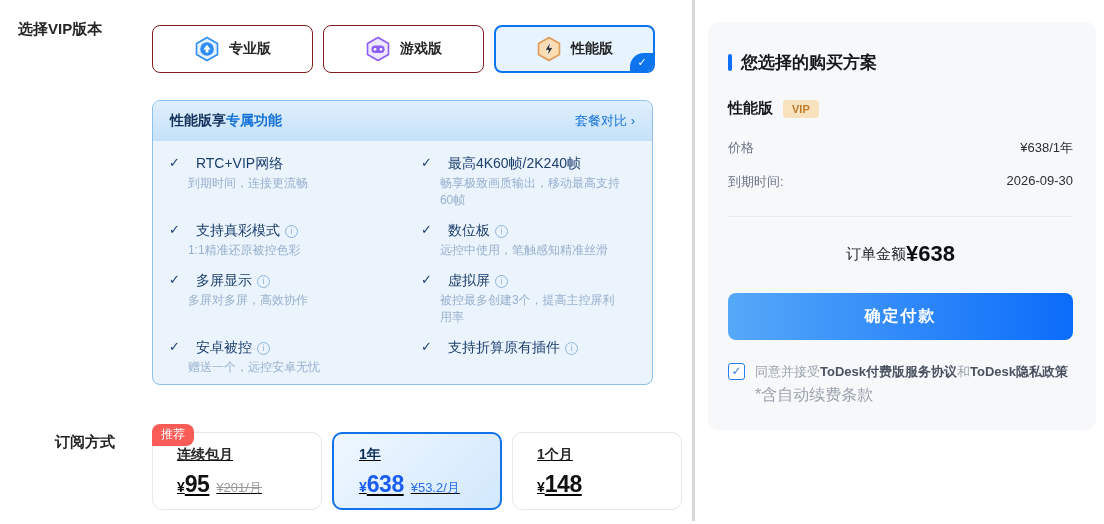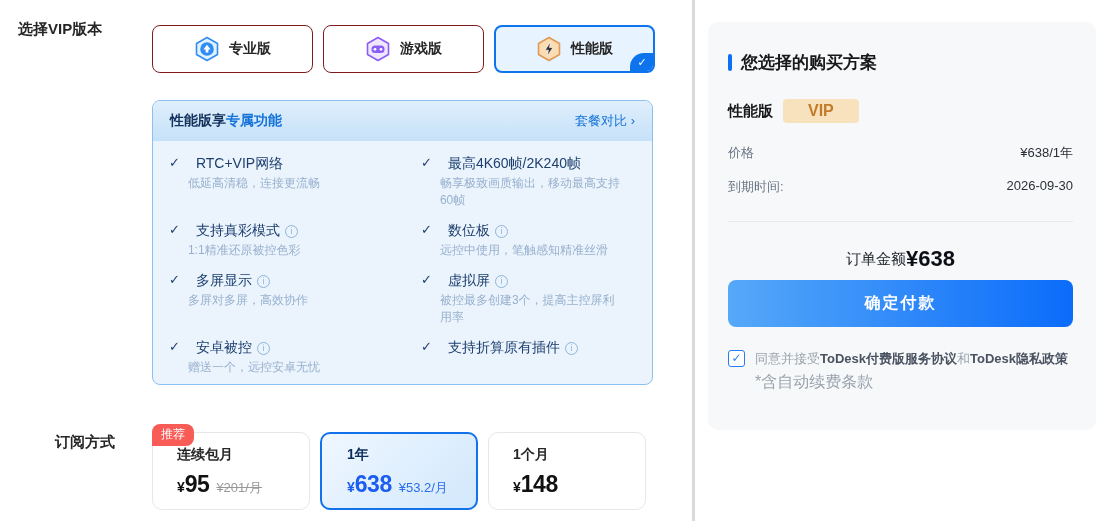--- a/index.html
+++ b/index.html
@@ -35,22 +35,22 @@
   .feat .chk { color:#1d3f6e; font-size:13px; font-weight:bold; line-height:20px; }
   .feat .ft { font-size:14px; font-weight:400; color:#1d3f6e; line-height:20px;padding-left:8px; }
   .feat .fd { font-size:12px; color:#98b0ce; line-height:17px; margin-top:2px; }
   .feat .fd:empty { display:none; }
   .info-i { display:inline-block; width:13px; height:13px; border:1px solid #8fb4da;
     border-radius:50%; color:#8fb4da; font-size:9px; line-height:11px; text-align:center;
     margin-left:5px; vertical-align:1px; font-style:normal; cursor:pointer; }
 
   
   .plans { left:152px; top:432px; display:flex; gap:10px; }
-  .plan { position:relative; width:158px; height:78px; background:#fff;
-    border:1px solid #e7e7e7; border-radius:10px; padding:13px 0 0 24px; cursor:pointer; }
+  .plan { position:relative; width:170px; height:78px; background:#fff;
+    border:1px solid #e7e7e7; border-radius:10px; padding:13px 0 0 24px; cursor:pointer;text-decoration:underline; }
   .plan .pname { font-size:14px; font-weight:bold; color:#262626; }
   .plan .prow { margin-top:7px; display:flex; align-items:baseline; }
   .plan .cur { font-size:14px; font-weight:bold; color:#111; }
   .plan .amt { font-size:23px; font-weight:bold; color:#111; letter-spacing:-0.5px; }
   .plan .note { font-size:13px; color:#999; margin-left:7px; }
   .plan .note.strike { text-decoration:line-through; }
   .plan.selected { background:linear-gradient(135deg,#eff7ff 0%,#d2e8fc 100%);
     border:2px solid #1272ec; padding-top:12px; padding-left:25px; }
   .plan.selected .pname { color:#0b2d5c; }
   .plan.selected .cur, .plan.selected .amt { color:#1b5df0; }
@@ -62,32 +62,32 @@
   .vdivider { left:692px; top:0; width:3px; height:521px; background:#d9d9d9; }
 
   
   .scard { left:708px; top:22px; width:388px; height:408px; background:#f7f8fa;
     border-radius:10px; padding:0 23px 0 20px; }
   .shead { margin-top:29px; display:flex; align-items:center; gap:9px; }
   .shead .bar { width:4px; height:17px; background:#0d6ff5; border-radius:2px; }
   .shead .ht { font-size:17px; font-weight:bold; color:#17181a; }
   .planrow { margin-top:25px; display:flex; align-items:center; gap:10px; }
   .planrow .pn { font-size:15px; font-weight:bold; color:#17181a; }
-  .vip { background:#f8e1bd; color:#c07c28; font-size:16px; font-weight:bold;
-    padding:3px 25px; border-radius:4px; }
+  .vip { background:#f8e1bd; color:#c07c28; font-size:11px; font-weight:bold;
+    padding:3px 9px; border-radius:4px; }
   .inforow { margin-top:21px; display:flex; justify-content:space-between;
     font-size:13px; }
   .inforow .lab { color:#6b7685; }
   .inforow .val { color:#2b2f36; }
   .sdiv { margin-top:25px; border-top:1px solid #e8e9ec; }
   .orderrow { margin-top:24px; display:flex; justify-content:center;
     align-items:center; }
   .orderrow .olab { font-size:15px; color:#23272e; }
   .orderrow .oval { font-size:22px; font-weight:bold; color:#0b0e14; }
-  .paybtn { margin-top:8px; height:47px; border:none; width:100%;
+  .paybtn { margin-top:26px; height:47px; border:none; width:100%;
     background:linear-gradient(90deg,#56a8f8 0%,#0b6cfa 100%); border-radius:8px;
     color:#fff; font-size:16px; font-weight:bold; letter-spacing:2px; cursor:pointer;
     display:flex; align-items:center; justify-content:center;
     font-family:"Liberation Sans","DejaVu Sans",sans-serif; }
   .agreerow { margin-top:23px; display:flex; gap:10px; align-items:flex-start; }
   .cbox { width:17px; height:17px; background:#fff; border:1.5px solid #2a7df0;
     border-radius:3px; color:#2a7df0; font-size:12px; font-weight:bold; line-height:14px;
     text-align:center; cursor:pointer; flex:none; }
   .agree-text { font-size:13px; color:#9aa3ad; line-height:18px; }
   .agree-text .lnk { color:#4a5260; font-weight:600; cursor:pointer; }
@@ -140,21 +140,21 @@
     <div class="compare">
       <span>套餐对比</span>
       <span>›</span>
     </div>
   </div>
   <div class="fbody">
     <div class="feat">
       <span class="chk">✓</span>
       <div>
           <div class="ft">RTC+VIP网络</div>
-        <div class="fd">低延高清稳，连接更流畅</div>
+        <div class="fd">到期时间，连接更流畅</div>
         </div>
     </div>
     <div class="feat">
       <span class="chk">✓</span>
       <div>
           <div class="ft">最高4K60帧/2K240帧</div>
         <div class="fd">畅享极致画质输出，移动最高支持60帧</div>
         </div>
     </div>
     <div class="feat">

